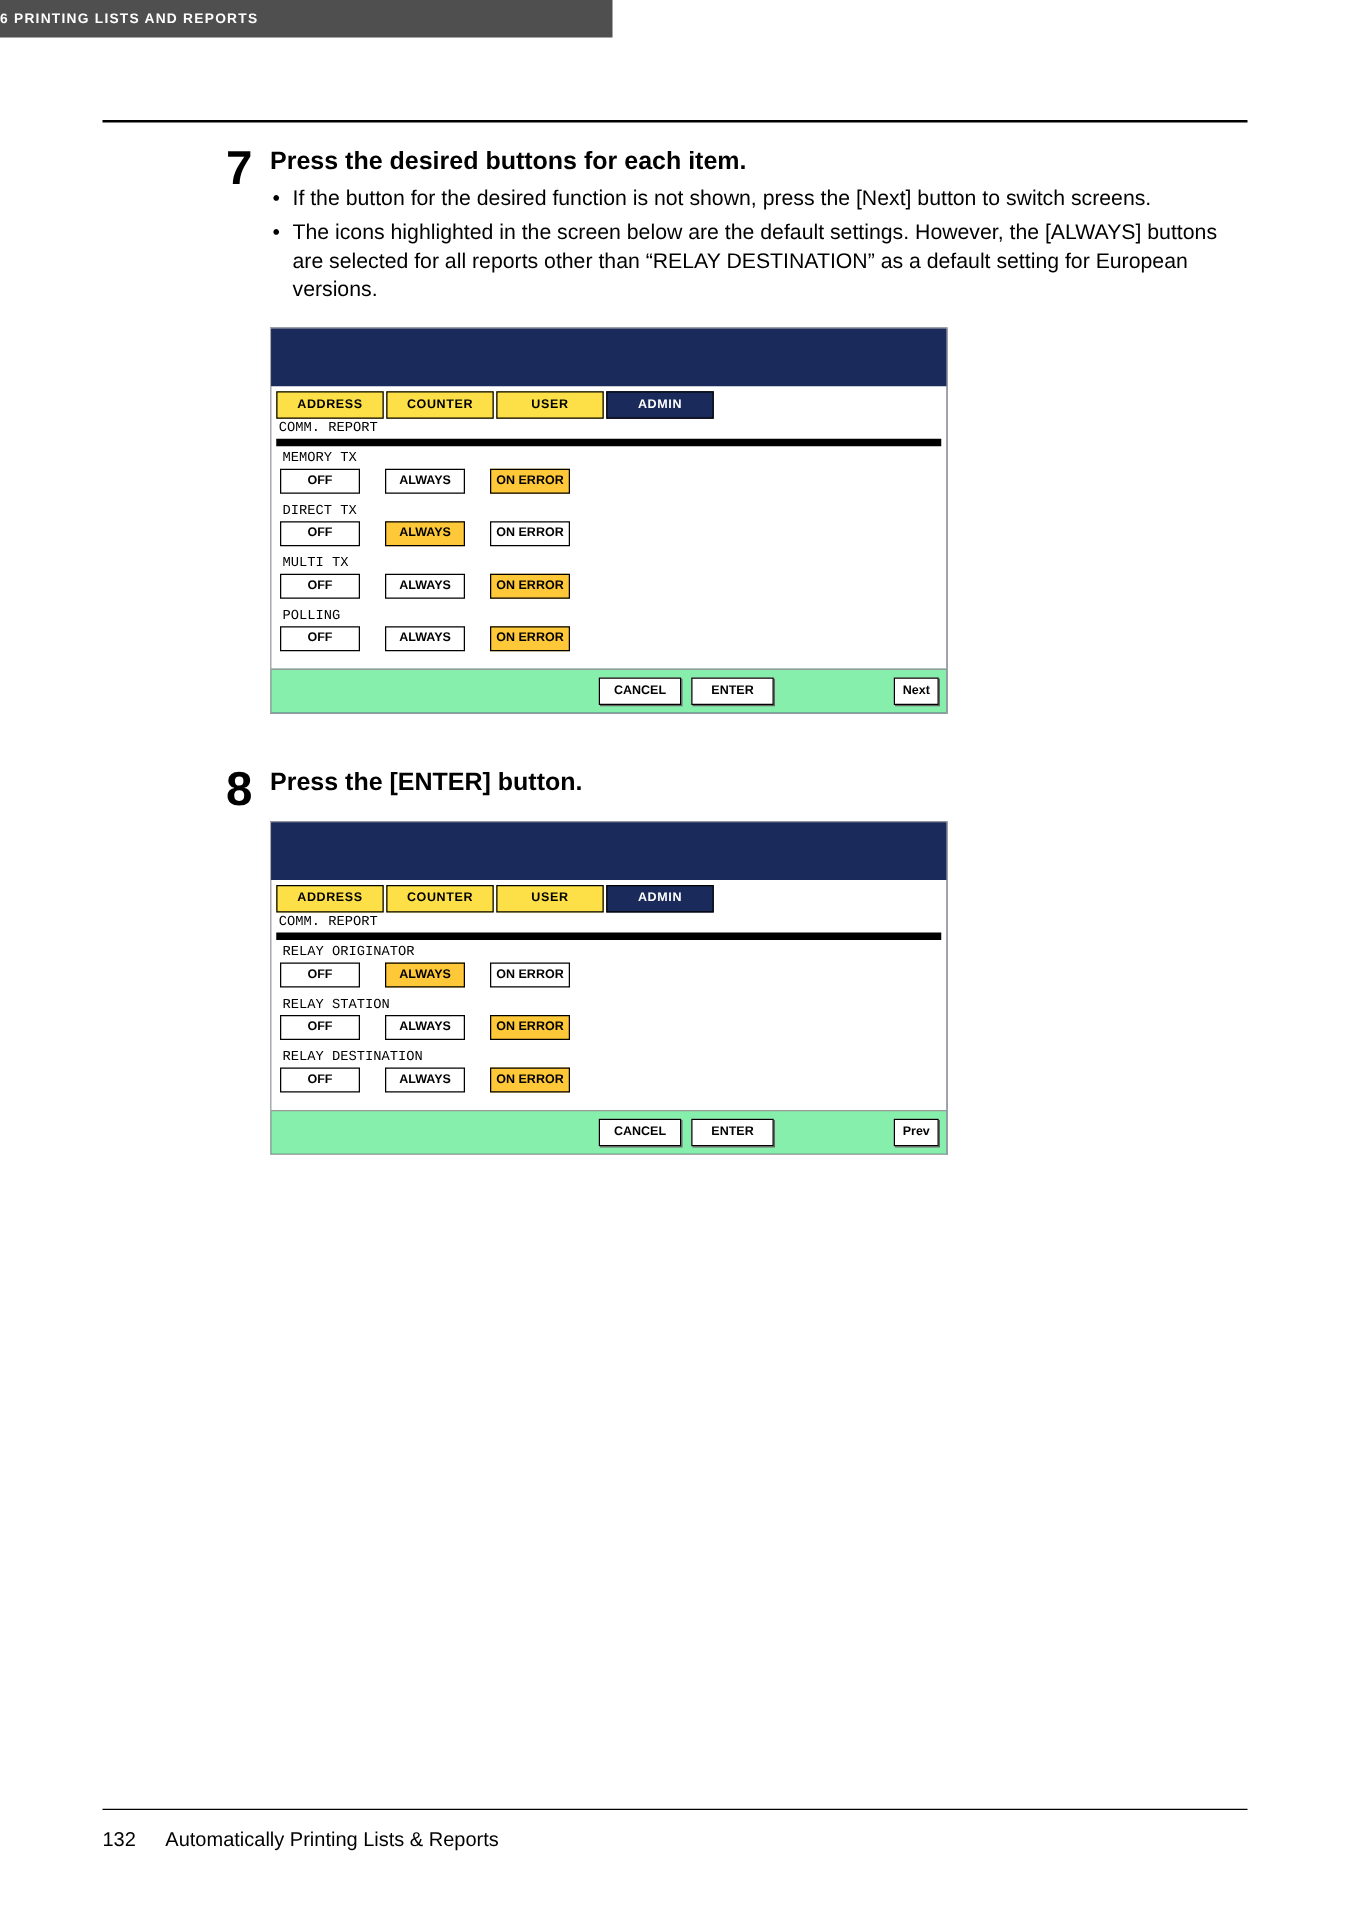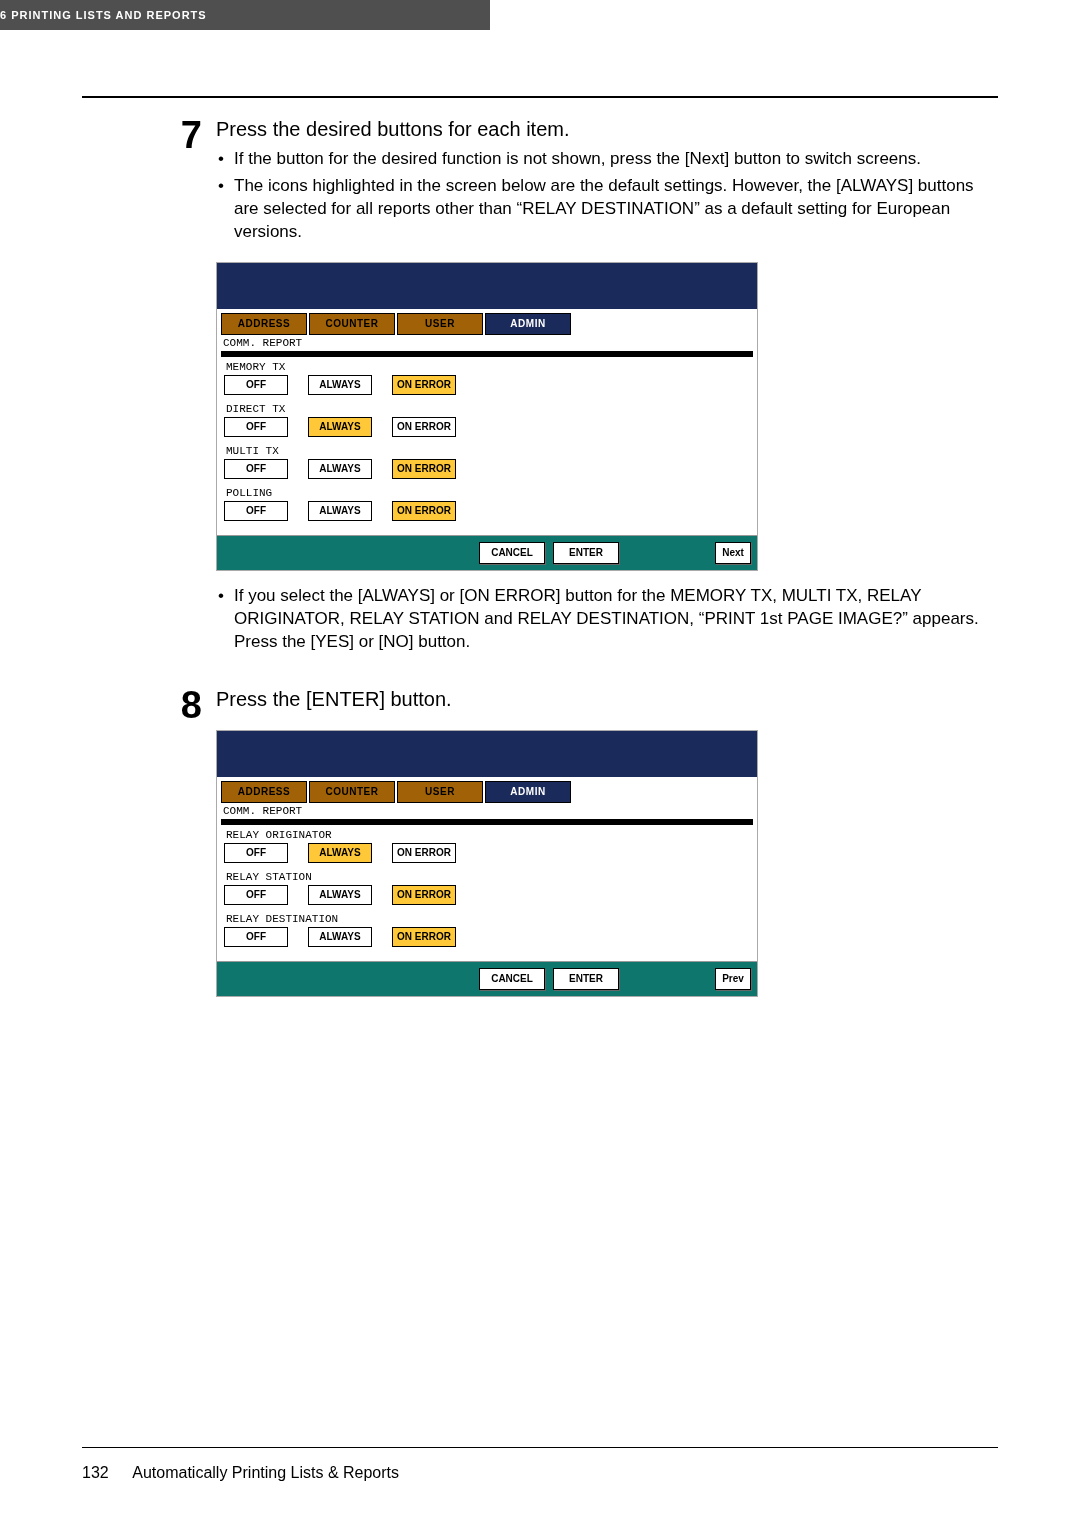--- a/index.html
+++ b/index.html
@@ -55,21 +55,21 @@
     width: 120px;
     text-align: right;
     padding-right: 14px;
     line-height: 1;
   }
   .step-body {
     flex: 1;
   }
   .step-title {
     font-size: 20px;
-    font-weight: normal;
+    font-weight: bold;
     line-height: 1.3;
     margin-bottom: 6px;
   }
   .bullet-list {
     margin: 0;
     padding: 0;
     list-style: none;
   }
   .bullet-list li {
     position: relative;
@@ -104,21 +104,21 @@
     padding: 4px 4px 8px 4px;
   }
   .tabs {
     display: flex;
     gap: 0;
   }
   .tab {
     width: 84px;
     height: 20px;
     border: 1px solid #000;
-    background: #a16207;
+    background: #fde047;
     font-size: 10px;
     font-weight: bold;
     display: flex;
     align-items: center;
     justify-content: center;
     letter-spacing: 0.5px;
     margin-right: 2px;
   }
   .tab.active {
     background: #1a2a5a;
@@ -163,21 +163,21 @@
     font-size: 10px;
     font-weight: bold;
     display: flex;
     align-items: center;
     justify-content: center;
   }
   .sbtn.sel {
     background: #ffc838;
   }
   .screen-bot {
-    background: #0f766e;
+    background: #86efac;
     border-top: 1px solid #999;
     display: flex;
     justify-content: flex-start;
     align-items: center;
     padding: 6px 6px;
     gap: 8px;
   }
   .spacer { flex: 1; }
   .botbtn {
     width: 64px;
@@ -276,23 +276,20 @@
             <div class="screen-bot">
               <div class="spacer"></div>
               <div class="botbtn">CANCEL</div>
               <div class="botbtn">ENTER</div>
               <div style="width:80px"></div>
               <div class="botbtn small">Next</div>
             </div>
           </div>
         </div>
 
-        <ul class="bullet-list">
-          <li>If you select the [ALWAYS] or [ON ERROR] button for the MEMORY TX, MULTI TX, RELAY ORIGINATOR, RELAY STATION and RELAY DESTINATION, “PRINT 1st PAGE IMAGE?” appears. Press the [YES] or [NO] button.</li>
-        </ul>
 
       </div>
     </div>
 
     <div class="step" style="margin-top:28px;">
       <div class="step-num">8</div>
       <div class="step-body">
         <div class="step-title">Press the [ENTER] button.</div>
 
         <div class="screen-wrap">

